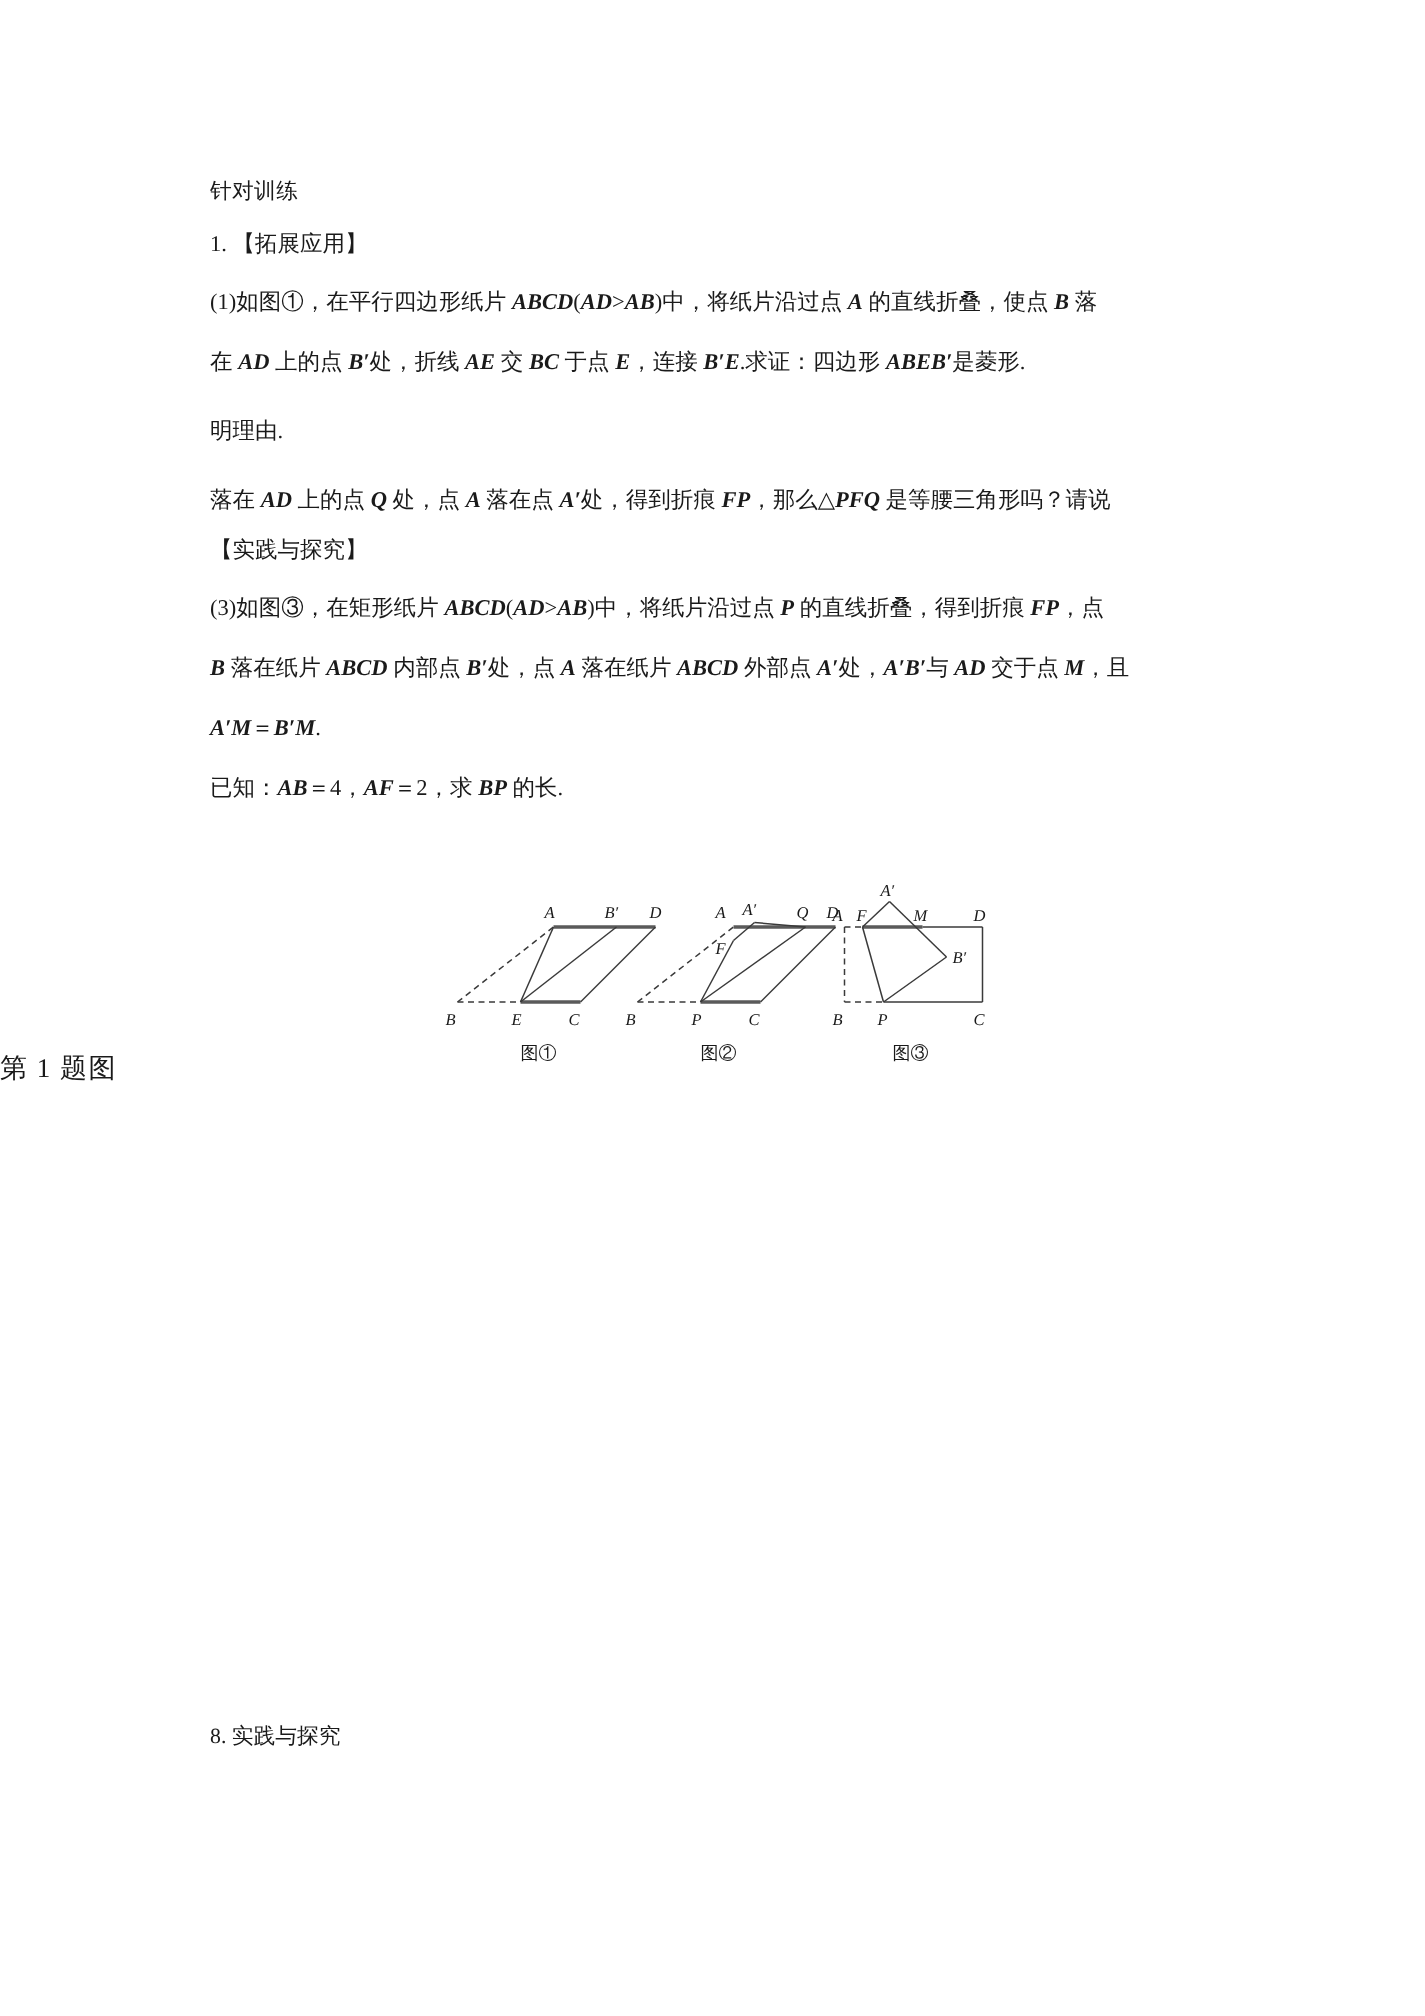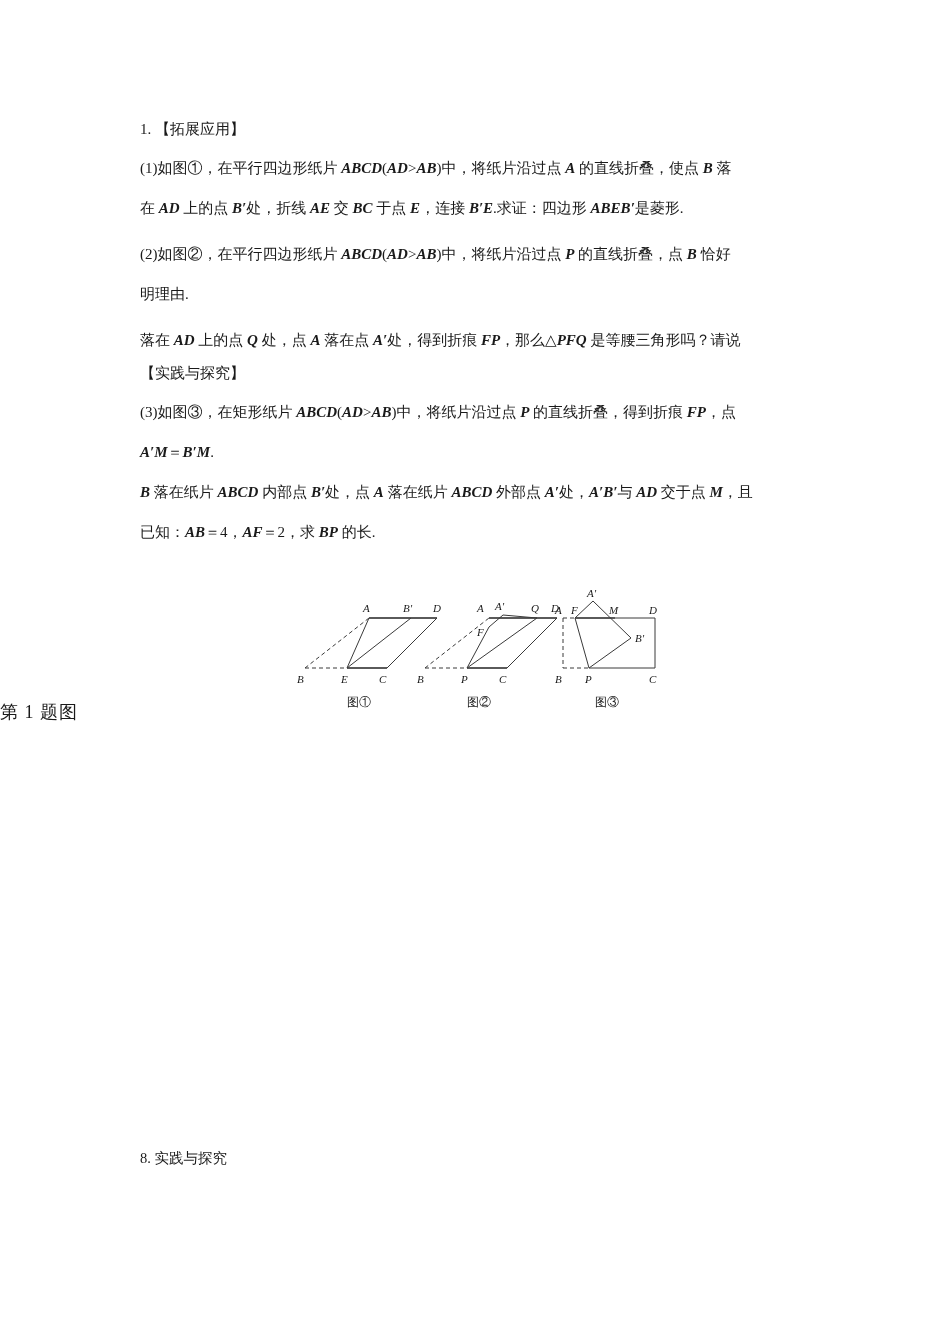--- a/index.html
+++ b/index.html
@@ -90,36 +90,36 @@
   .ln-thick { stroke: #5a5a5a; stroke-width: 2.2; fill: none; }
   .ln-dash { stroke: #3a3a3a; stroke-width: 1; fill: none; stroke-dasharray: 4 3; }
 </style>
 </head>
 <body>
 
 <div class="page">
 
   <div class="content">
 
+    <div class="heading-plain">针对训练</div>
 
     <div class="bracket-head">
       <span>1.</span>
       <span>【拓展应用】</span>
     </div>
     <p class="para">(1)如图①，在平行四边形纸片 <i class="mi">ABCD</i>(<i class="mi">AD</i>&gt;<i class="mi">AB</i>)中，将纸片沿过点 <i class="mi">A</i> 的直线折叠，使点 <i class="mi">B</i> 落</p>
     <p class="para last">在 <i class="mi">AD</i> 上的点 <i class="mi">B′</i>处，折线 <i class="mi">AE</i> 交 <i class="mi">BC</i> 于点 <i class="mi">E</i>，连接 <i class="mi">B′E</i>.求证：四边形 <i class="mi">ABEB′</i>是菱形.</p>
 
-    <p class="para">(2)如图②，在平行四边形纸片 <i class="mi">ABCD</i>(<i class="mi">AD</i>&gt;<i class="mi">AB</i>)中，将纸片沿过点 <i class="mi">P</i> 的直线折叠，点 <i class="mi">B</i> 恰好</p>
     <p class="para last">明理由.</p>
     <p class="para">落在 <i class="mi">AD</i> 上的点 <i class="mi">Q</i> 处，点 <i class="mi">A</i> 落在点 <i class="mi">A′</i>处，得到折痕 <i class="mi">FP</i>，那么△<i class="mi">PFQ</i> 是等腰三角形吗？请说</p>
 
     <div class="bracket-head">【实践与探究】</div>
     <p class="para">(3)如图③，在矩形纸片 <i class="mi">ABCD</i>(<i class="mi">AD</i>&gt;<i class="mi">AB</i>)中，将纸片沿过点 <i class="mi">P</i> 的直线折叠，得到折痕 <i class="mi">FP</i>，点</p>
+    <p class="para"><i class="mi">B</i> 落在纸片 <i class="mi">ABCD</i> 内部点 <i class="mi">B′</i>处，点 <i class="mi">A</i> 落在纸片 <i class="mi">ABCD</i> 外部点 <i class="mi">A′</i>处，<i class="mi">A′B′</i>与 <i class="mi">AD</i> 交于点 <i class="mi">M</i>，且</p>
     <p class="para"><i class="mi">A′M</i>＝<i class="mi">B′M</i>.</p>
-    <p class="para"><i class="mi">B</i> 落在纸片 <i class="mi">ABCD</i> 内部点 <i class="mi">B′</i>处，点 <i class="mi">A</i> 落在纸片 <i class="mi">ABCD</i> 外部点 <i class="mi">A′</i>处，<i class="mi">A′B′</i>与 <i class="mi">AD</i> 交于点 <i class="mi">M</i>，且</p>
     <p class="para">已知：<i class="mi">AB</i>＝4，<i class="mi">AF</i>＝2，求 <i class="mi">BP</i> 的长.</p>
 
   </div>
 
   <div class="fig-wrap">
 
     <svg width="190" height="120" viewBox="0 0 190 120" style="position:absolute;left:295px;top:18px;">
 
       <path class="ln-dash" d="M10,72 L74,22"></path>
       <path class="ln-dash" d="M10,72 L52,72"></path>

